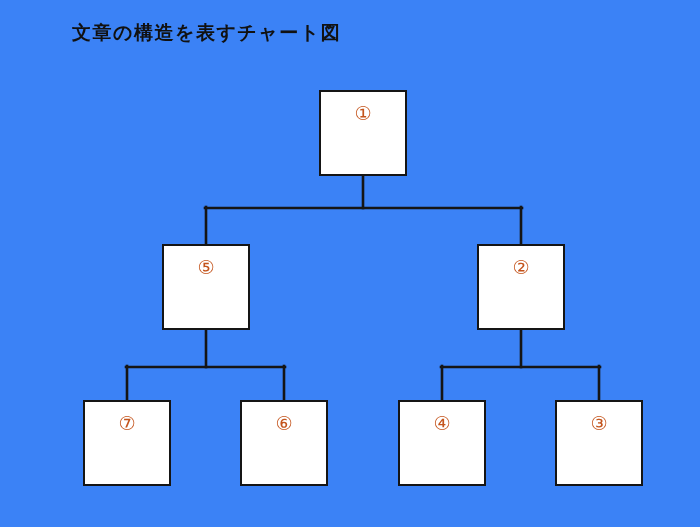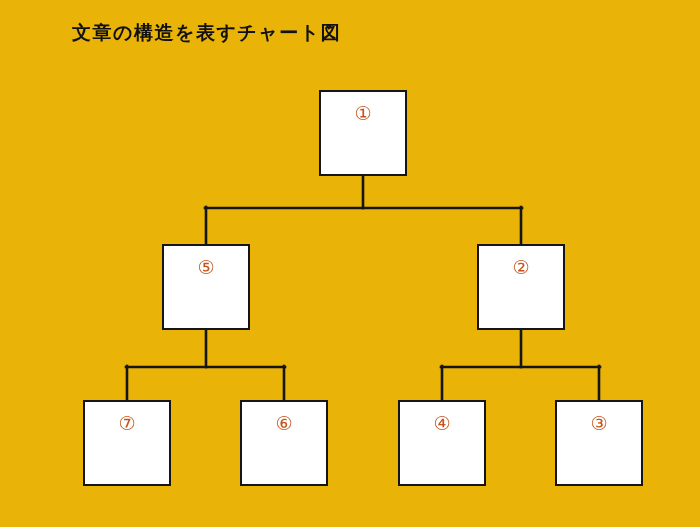--- a/index.html
+++ b/index.html
@@ -48,21 +48,21 @@
     font-size: 19px;
     line-height: 1;
     color: #C4541C;
     font-family: "DejaVu Sans", sans-serif;
     user-select: none;
   }
 </style>
 </head>
 <body>
 
-<div id="canvas" style="background: #eab308; text-decoration: underline;">
+<div id="canvas" style="background: #3b82f6; text-decoration: underline;">
 
   <div id="chart-title" style="color: rgb(17, 17, 17);">文章の構造を表すチャート図</div>
 
   <svg id="tree-svg" width="700" height="527">
     <g stroke="#151515" stroke-width="2.6" fill="none" stroke-linecap="square">
 
       <path d="M363,176 L363,208"></path>
       <path d="M205,208 L522,208"></path>
       <path d="M206,207 L206,245"></path>
       <path d="M521,207 L521,245"></path>

